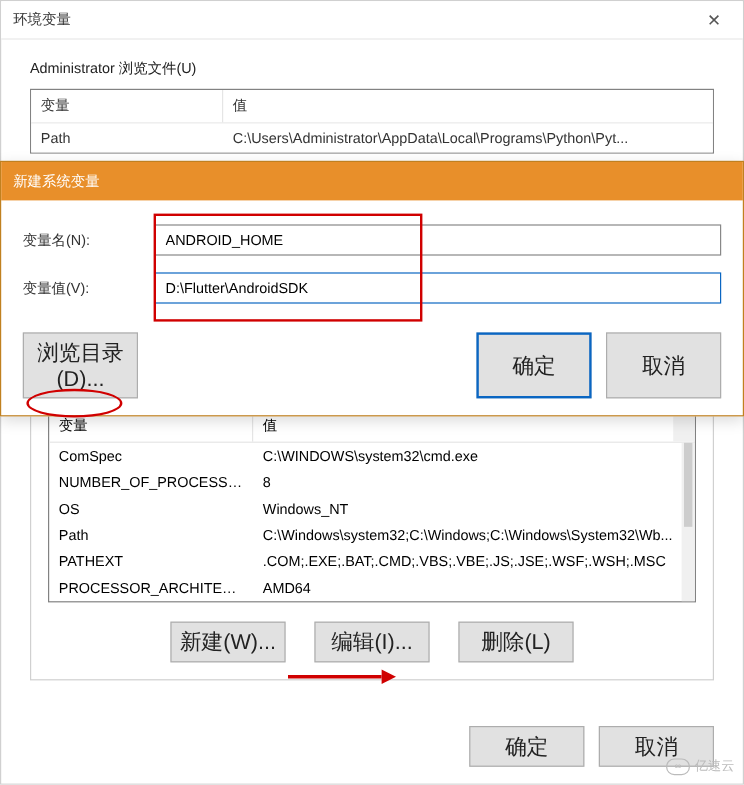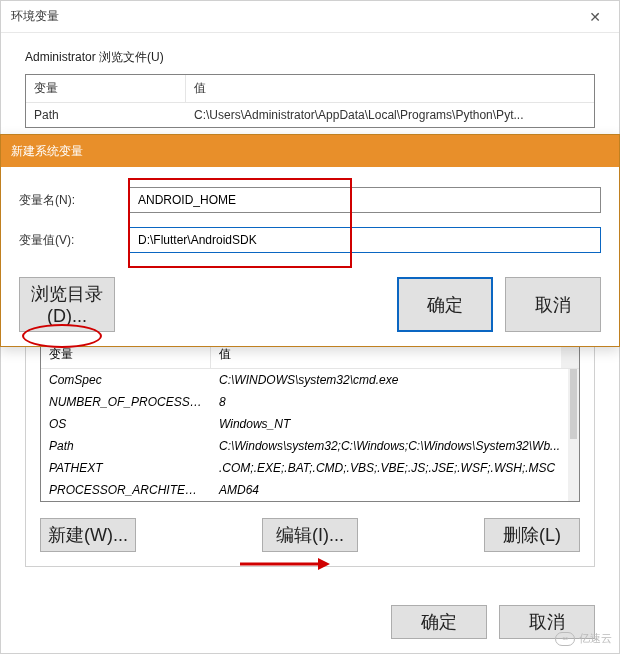--- a/index.html
+++ b/index.html
@@ -149,39 +149,38 @@
     }
     .sys-thead .c1 { width: 170px; padding: 5px 8px; border-right: 1px solid #e5e5e5; }
     .sys-thead .c2 { flex: 1; padding: 5px 8px; }
     .sys-thead .scroll-head { width: 18px; background: #f0f0f0; }
     .sys-body {
       display: flex;
     }
     .sys-rows { flex: 1; }
     .sys-row {
       display: flex;
-      font-style: italic;
     }
     .sys-row .c1 { width: 170px; padding: 4px 8px; white-space: nowrap; overflow: hidden; text-overflow: ellipsis; }
     .sys-row .c2 { flex: 1; padding: 4px 8px; white-space: nowrap; overflow: hidden; text-overflow: ellipsis; }
     .scrollbar {
       width: 18px;
       background: #f0f0f0;
       position: relative;
     }
     .scroll-thumb {
       position: absolute;
       top: 0; left: 2px; right: 2px;
       height: 70px;
       background: #cdcdcd;
     }
     .sys-buttons {
       display: flex;
-      justify-content: space-between;
-      gap: 12px;
+      justify-content: center;
+      gap: 24px;
       margin-top: 16px;
     }
     .arrow {
       position: absolute;
       top: 556px;
       left: 240px;
       width: 90px;
       height: 16px;
       pointer-events: none;
     }

